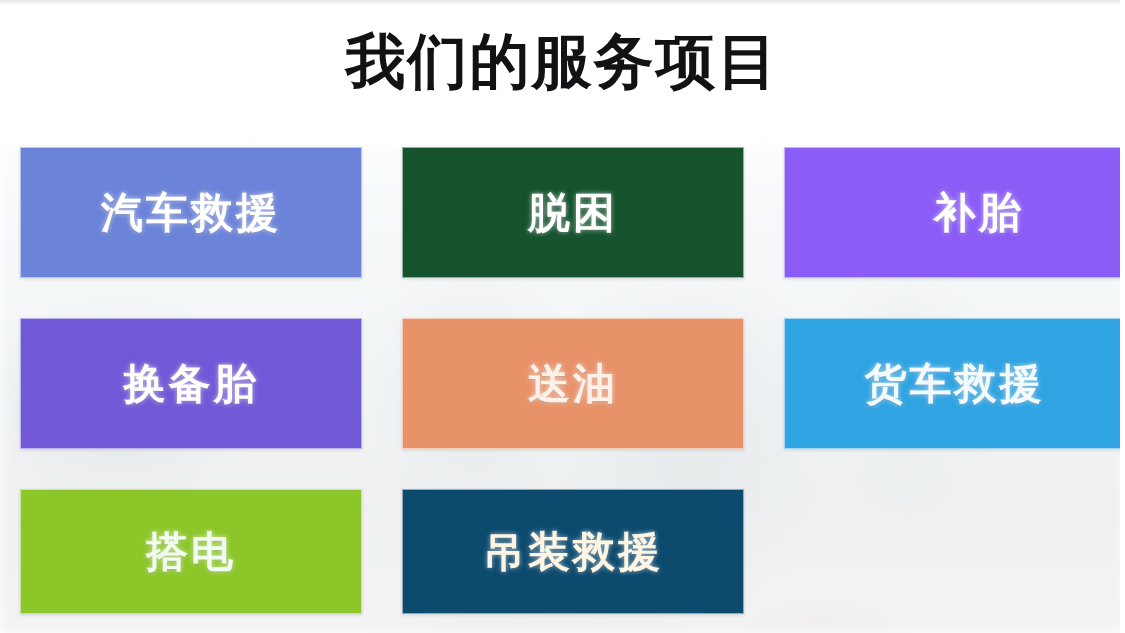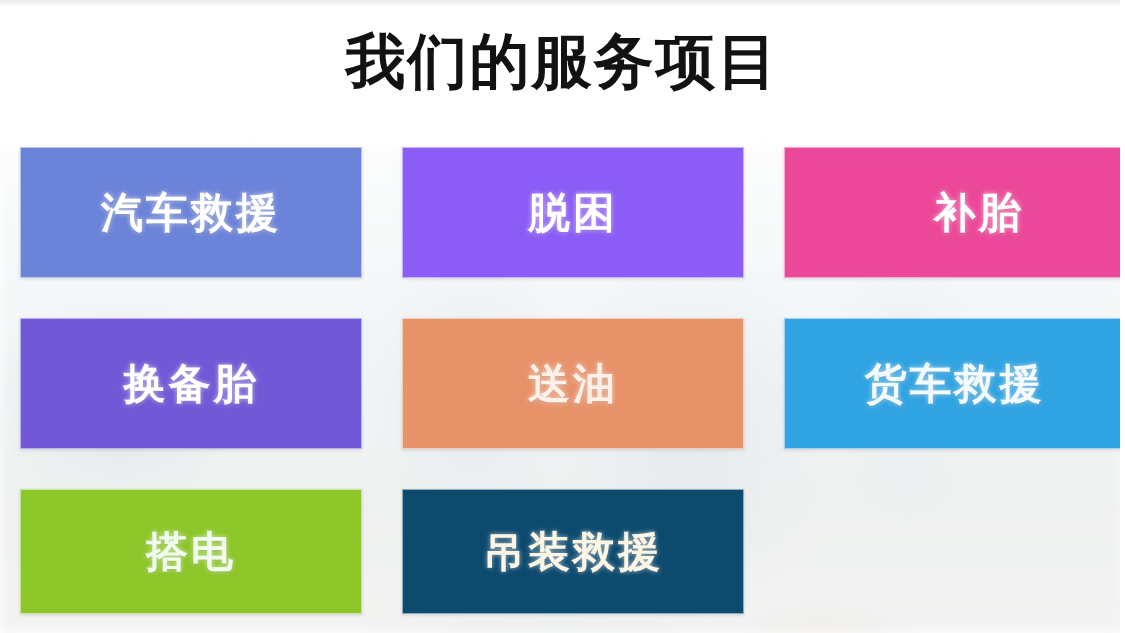--- a/index.html
+++ b/index.html
@@ -140,25 +140,25 @@
 
   <div class="title">我们的服务项目</div>
 
   <div class="grid">
 
     <div class="tile" style="background-color: rgb(107, 131, 216);">
       <span class="tile-label" style="color: rgb(255, 255, 255);">汽车救援</span>
     </div>
 
 
-    <div class="tile" style="background-color: #8b5cf6; align-items: center;">
+    <div class="tile" style="background-color: #14532d; align-items: center;">
       <span class="tile-label" style="color: rgb(255, 255, 255);">脱困</span>
     </div>
 
-    <div class="tile" style="background-color: #ec4899; padding-left: 48px;">
+    <div class="tile" style="background-color: #8b5cf6; padding-left: 48px;">
       <span class="tile-label" style="color: rgb(255, 255, 255);">补胎</span>
     </div>
 
     <div class="tile" style="background-color: rgb(113, 88, 214); align-items: center;">
       <span class="tile-label" style="color: rgb(255, 255, 255);">换备胎</span>
     </div>
 
     <div class="tile" style="background-color: rgb(232, 146, 106);">
       <span class="tile-label tint-peach" style="color: rgb(253, 241, 234);">送油</span>
     </div>

